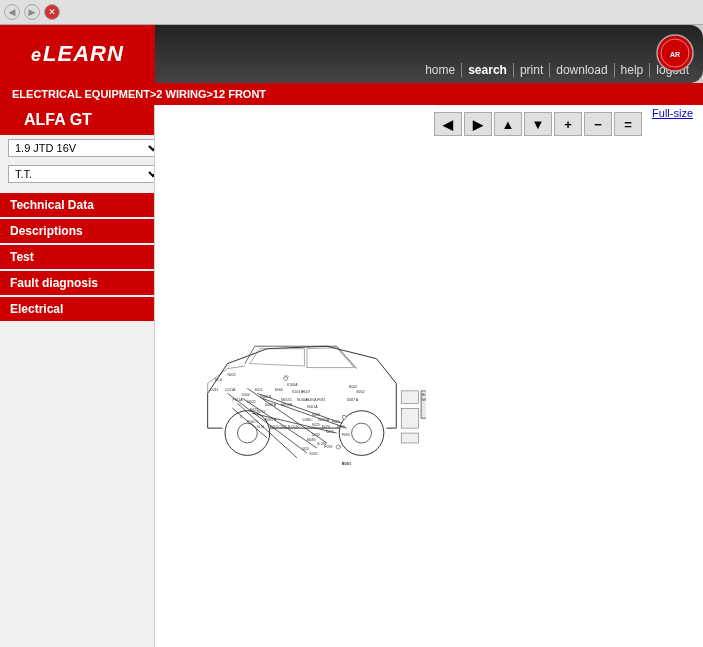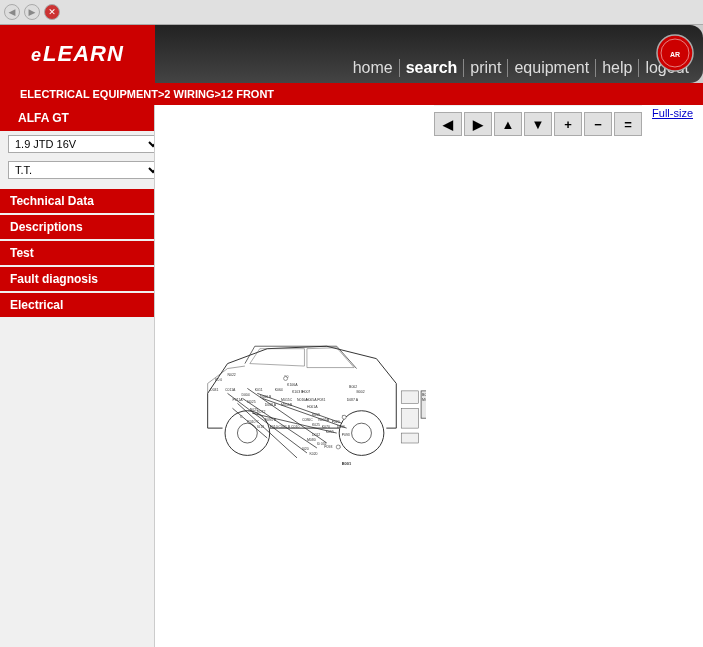--- a/index.html
+++ b/index.html
@@ -55,37 +55,37 @@
       flex-direction: column;
       justify-content: flex-end;
       align-items: flex-end;
       padding: 0 8px 6px 0;
       position: relative;
     }
     .nav-links {
       display: flex;
       gap: 0;
       color: white;
-      font-size: 16px;
+      font-size: 12px;
     }
     .nav-link {
       color: #ddd;
       text-decoration: none;
       padding: 0 6px;
       border-right: 1px solid #888;
       cursor: pointer;
     }
     .nav-link:last-child { border-right: none; }
     .nav-link.active { color: white; font-weight: bold; }
 
     
     .breadcrumb {
       background: #cc0000;
       color: white;
-      padding: 4px 20px;
+      padding: 4px 12px;
       font-size: 11px;
       font-weight: bold;
       height: 22px;
       display: flex;
       align-items: center;
     }
 
     
     .main {
       display: flex;
@@ -96,22 +96,22 @@
     .sidebar {
       width: 155px;
       background: #f0f0f0;
       flex-shrink: 0;
       border-right: 1px solid #ccc;
       overflow: hidden;
     }
     .sidebar-model {
       background: #cc0000;
       color: white;
-      padding: 6px 18px;
-      font-size: 12px;
+      padding: 6px 24px;
+      font-size: 16px;
       font-weight: bold;
     }
     .sidebar-select {
       width: 154px;
       margin: 4px 8px;
       font-size: 11px;
       padding: 1px 2px;
       border: 1px solid #aaa;
       background: white;
     }
@@ -207,21 +207,21 @@
 
     <svg class="alfa-circle" viewBox="0 0 40 40">
       <circle cx="20" cy="20" r="18" fill="#cc0000" stroke="#aaa" stroke-width="1.5"></circle>
       <circle cx="20" cy="20" r="14" fill="none" stroke="#fff" stroke-width="0.5"></circle>
       <text x="20" y="24" text-anchor="middle" fill="white" font-size="7" font-weight="bold">AR</text>
     </svg>
     <div class="nav-links">
       <span class="nav-link">home</span>
       <span class="nav-link active">search</span>
       <span class="nav-link">print</span>
-      <span class="nav-link">equipment</span>
+      <span class="nav-link">download</span>
       <span class="nav-link">help</span>
       <span class="nav-link">logout</span>
     </div>
   </div>
 </div>
 
 <div class="breadcrumb">
   <span>ELECTRICAL EQUIPMENT&gt;2 WIRING&gt;12 FRONT</span>
 </div>
 

